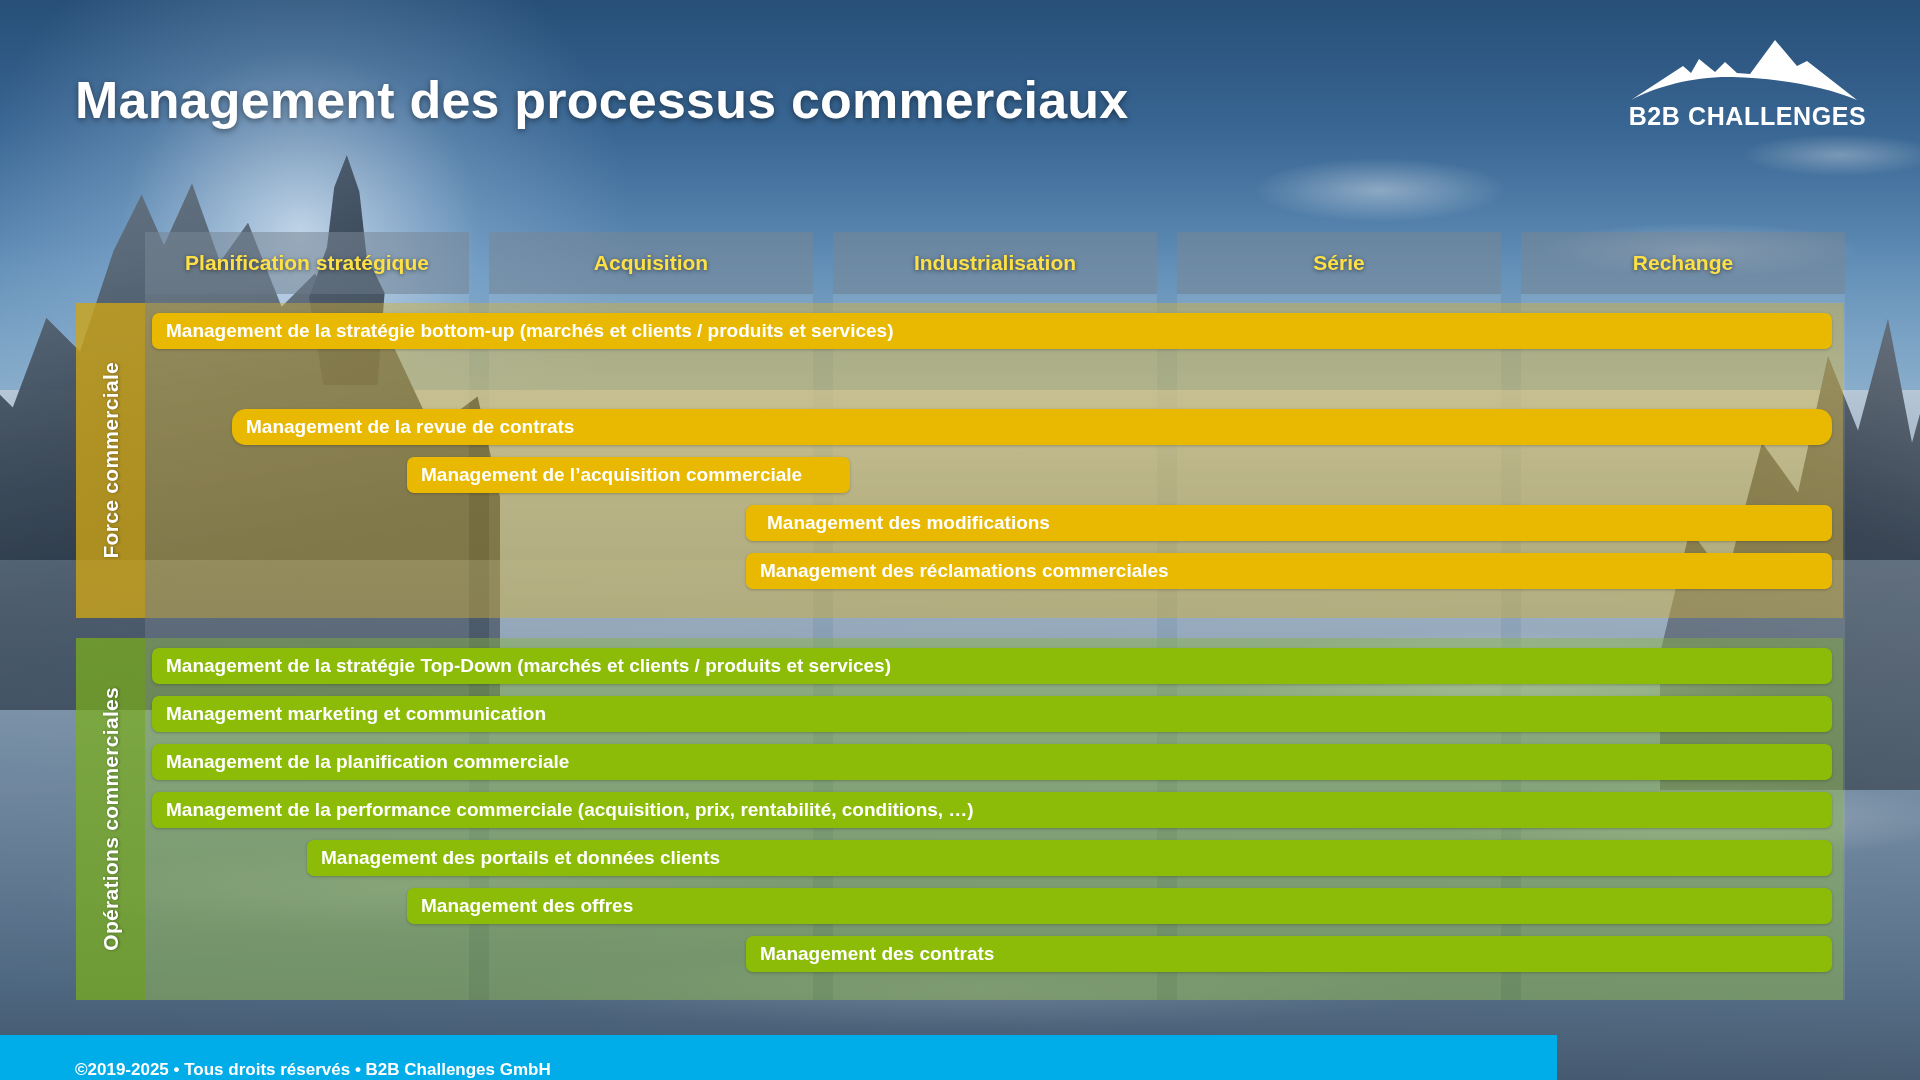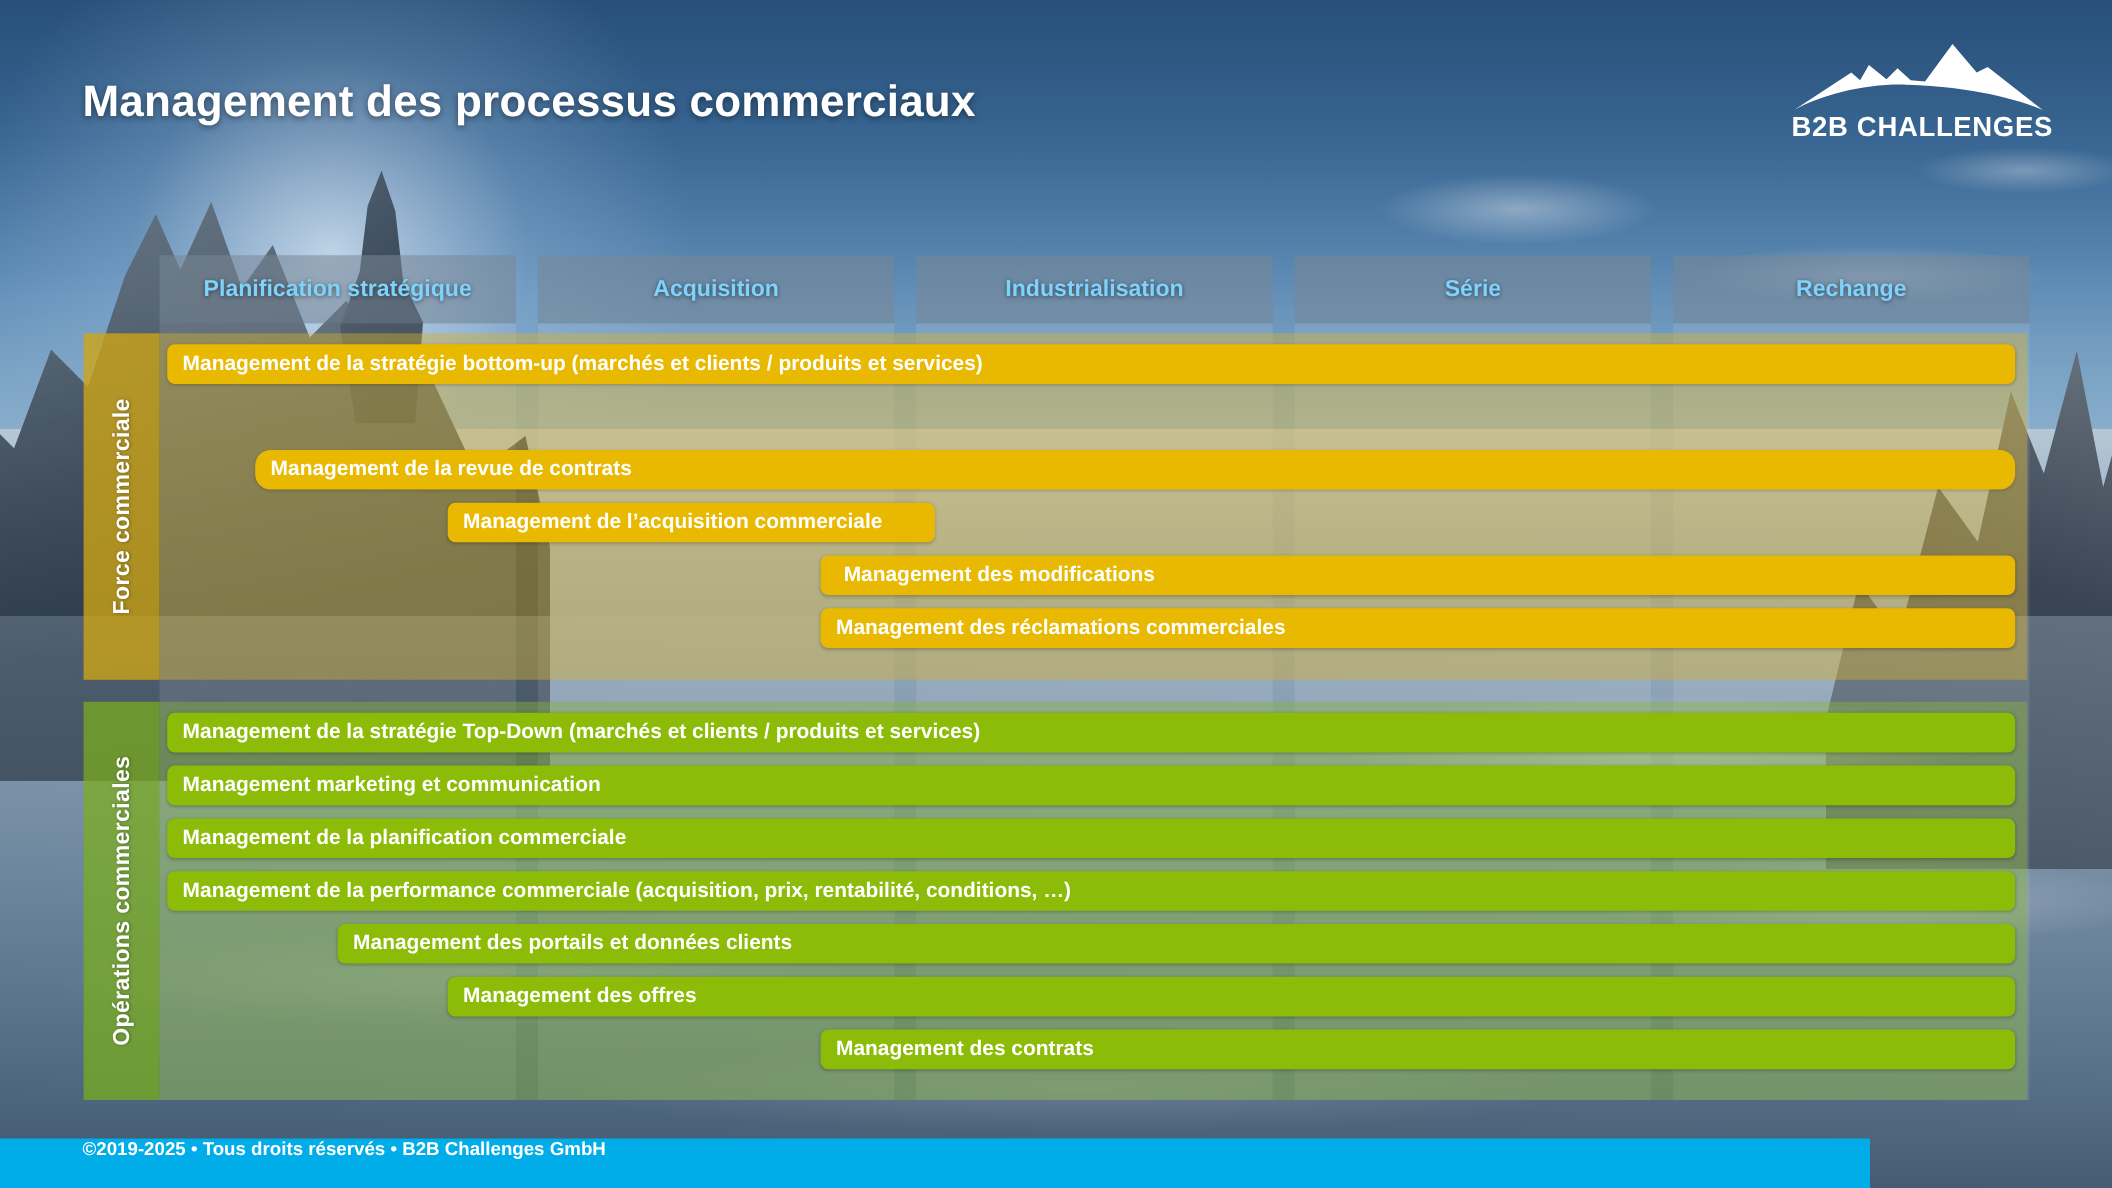--- a/index.html
+++ b/index.html
@@ -69,38 +69,38 @@
       radial-gradient(ellipse 360px 55px at 1700px 260px, rgba(255,255,255,.30), rgba(255,255,255,0) 72%),
       radial-gradient(ellipse 500px 60px at 420px 330px, rgba(255,255,255,.18), rgba(255,255,255,0) 75%),
       radial-gradient(ellipse 600px 50px at 980px 430px, rgba(255,255,255,.14), rgba(255,255,255,0) 78%),
       linear-gradient(185deg, rgba(180,198,214,.35), rgba(70,92,112,.20));
   }
   .bg-shade { position:absolute; inset:0; background:linear-gradient(180deg, rgba(10,30,55,.18) 0%, rgba(10,30,55,0) 25%, rgba(10,30,55,.10) 100%); }
 
   
   #slide-title {
     position:absolute; left:75px; top:70px;
-    font-size:40px; font-weight:bold; color:#ffffff;
+    font-size:52px; font-weight:bold; color:#ffffff;
     letter-spacing:.2px; text-shadow:0 2px 6px rgba(0,0,0,.45);
     white-space:nowrap;
   }
   #logo { position:absolute; right:50px; top:28px; width:245px; height:108px; }
   #logo svg { display:block; }
   #logo-text {
     position:absolute; left:0; top:74px; width:245px; text-align:center;
     color:#fff; font-size:25px; font-weight:bold; letter-spacing:.6px;
   }
 
   
   #columns { position:absolute; left:145px; top:232px; width:1700px; height:768px; display:flex; gap:20px; }
   .column { flex:1 1 0; position:relative; }
   .col-header {
     height:62px; background:rgba(120,134,150,.55);
     display:flex; align-items:center; justify-content:center;
-    color:#7dd3fc; font-size:21px; font-weight:bold;
+    color:#fde047; font-size:21px; font-weight:bold;
     text-shadow:0 1px 4px rgba(0,0,0,.5);
   }
   .col-body { position:absolute; top:62px; bottom:0; left:0; right:0; background:rgba(255,255,255,.10); }
 
   
   .lane { position:absolute; left:76px; }
   .lane-strip {
     position:absolute; left:0; top:0; width:69px; bottom:0;
     display:flex; align-items:center; justify-content:center;
   }
@@ -200,15 +200,15 @@
     <div class="bar green" style="left:7px;  top:10px;  right:11px;">Management de la stratégie Top-Down (marchés et clients / produits et services)</div>
     <div class="bar green" style="left:7px;  top:58px;  right:11px;">Management marketing et communication</div>
     <div class="bar green" style="left:7px;  top:106px; right:11px;">Management de la planification commerciale</div>
     <div class="bar green" style="left:7px;  top:154px; right:11px;">Management de la performance commerciale (acquisition, prix, rentabilité, conditions, …)</div>
     <div class="bar green" style="left:162px;top:202px; right:11px;">Management des portails et données clients</div>
     <div class="bar green" style="left:601px;top:298px; right:11px;">Management des contrats</div>
     <div class="bar green" style="left:262px;top:250px; right:11px;">Management des offres</div>
   </div>
 </div>
 
-<div id="footer-bar" style="position:absolute;left:0;bottom:0;width:1700px;height:45px;background:#00ADE8;display:flex;align-items:flex-start;">
+<div id="footer-bar" style="position:absolute;left:0;bottom:0;width:1557px;height:45px;background:#00ADE8;display:flex;align-items:flex-end;">
   <span style="margin-left:75px;color:#ffffff;font-size:17px;font-weight:bold;">©2019-2025 • Tous droits réservés • B2B Challenges GmbH</span>
 </div>
 
 </body></html>

